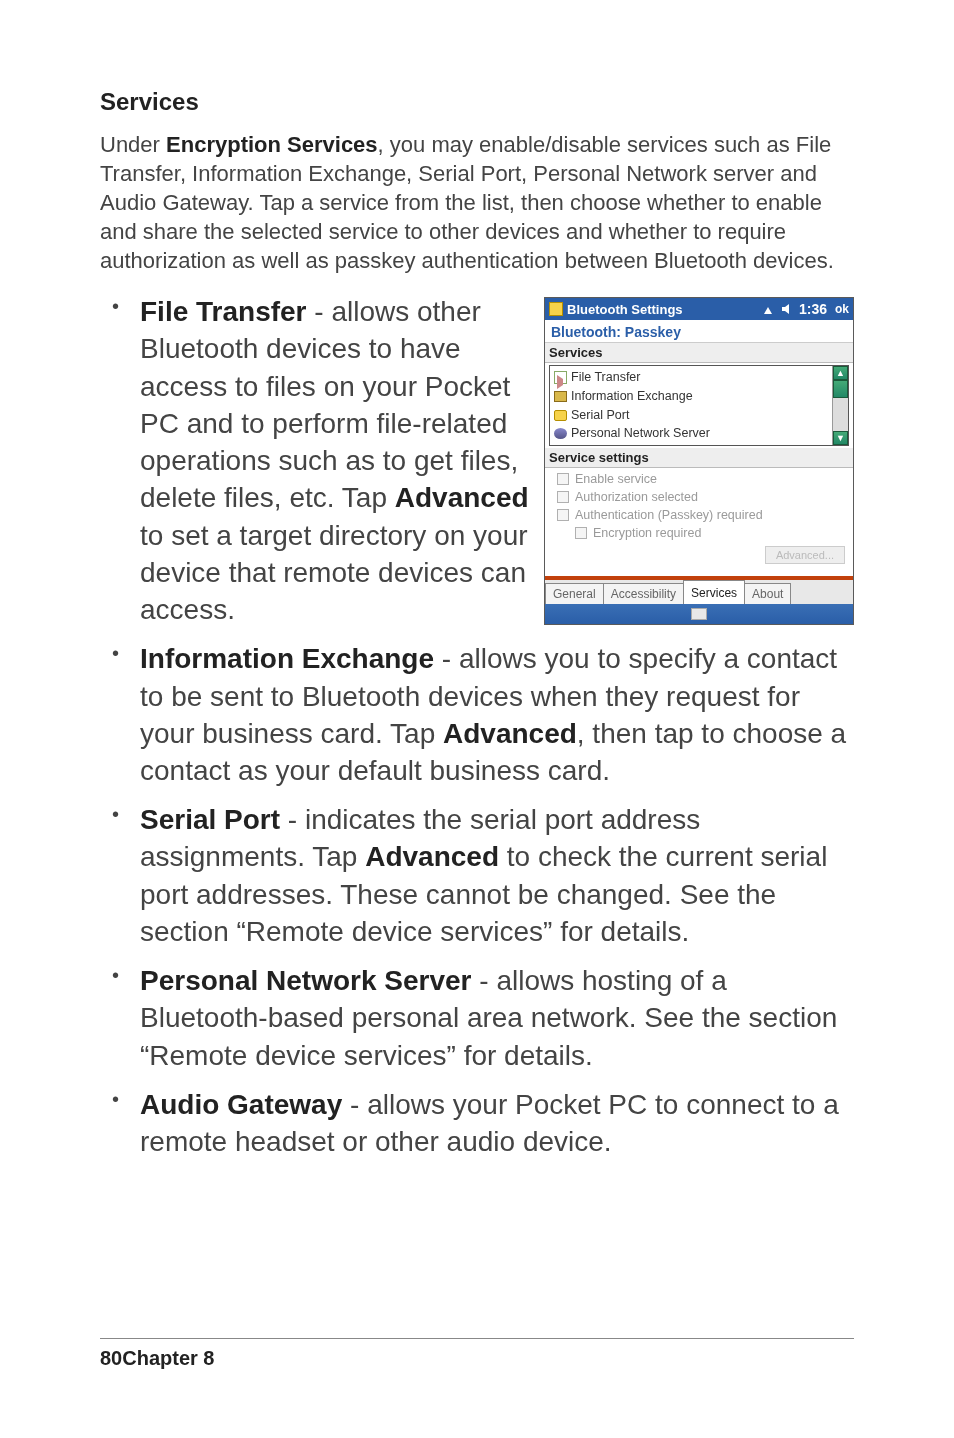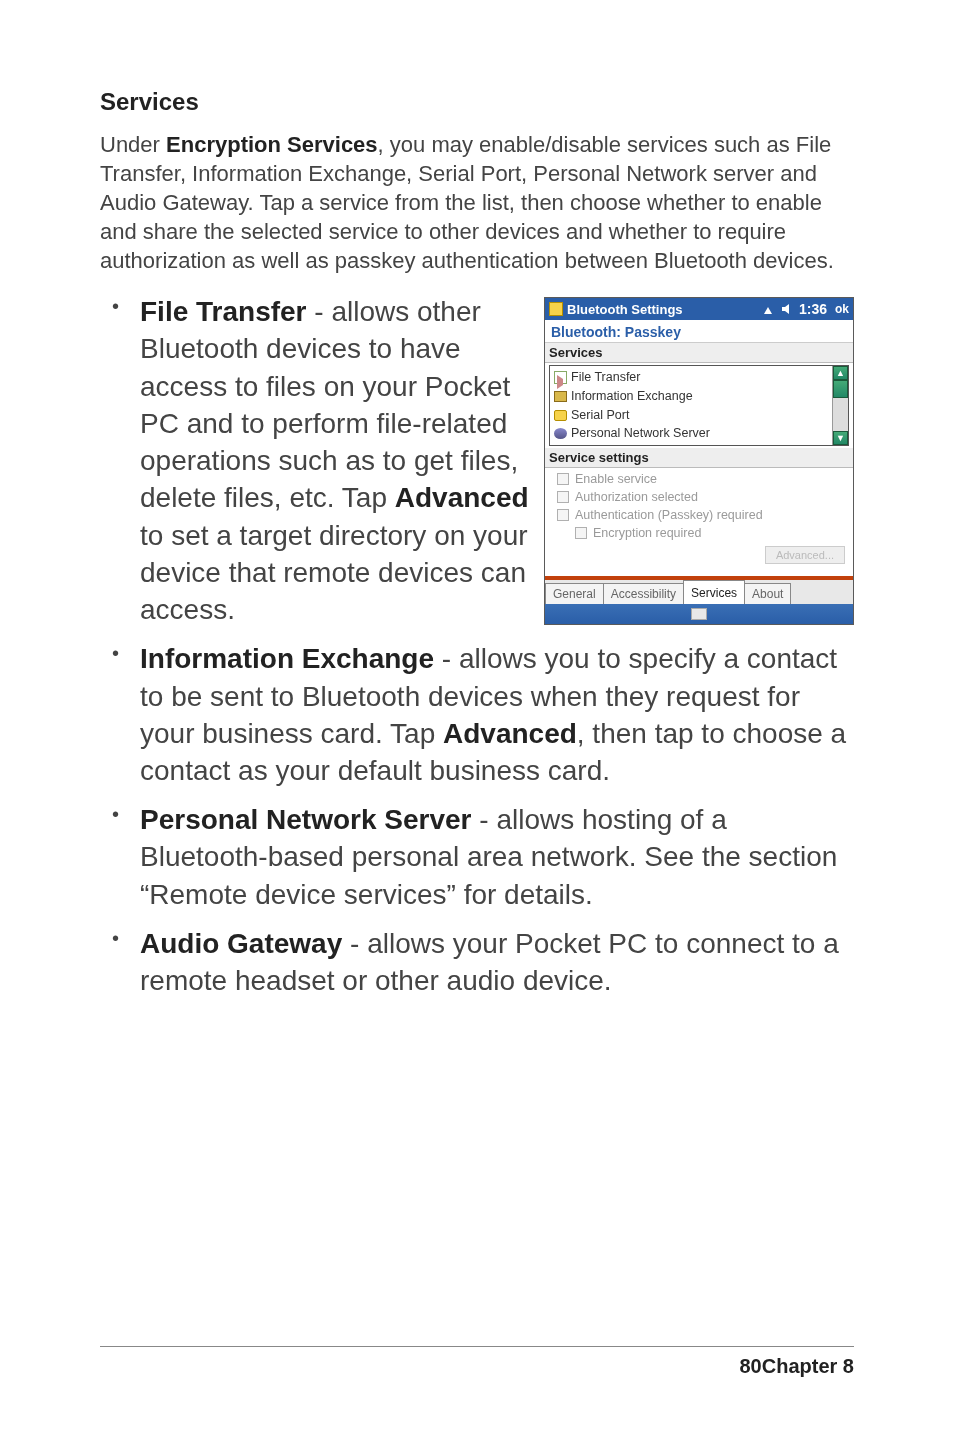--- a/index.html
+++ b/index.html
@@ -41,21 +41,21 @@
   .taskbar { background: linear-gradient(#3a6fb5,#2a5ea8); height: 20px; display:flex; align-items:center; justify-content:center; }
   .kb-icon { width: 16px; height: 12px; background: #e8e8e8; border: 1px solid #aaa; }
 
   ul.bullets { list-style: none; padding: 0; margin: 0 0 0 0; }
   ul.bullets > li { position: relative; padding-left: 40px; font-size: 28px; line-height: 1.33; color: #444; margin-bottom: 12px; }
   ul.bullets > li::before { content: "•"; position: absolute; left: 12px; top: 0; color: #444; font-size: 20px; }
   ul.bullets b { font-weight: bold; color: #222; }
   .subpara { margin-top: 8px; }
   .bullets.after-float { clear: none; }
 
-  .footer { position: absolute; left: 100px; right: 100px; bottom: 60px; border-top: 1px solid #888; padding-top: 8px; display: flex; justify-content: flex-end; font-size: 20px; font-weight: bold; color: #222; }
+  .footer { position: absolute; left: 100px; right: 100px; bottom: 68px; border-top: 1px solid #888; padding-top: 8px; display: flex; justify-content: flex-start; font-size: 20px; font-weight: bold; color: #222; }
 
   .clearfix::after { content: ""; display: block; clear: both; }
 </style>
 </head>
 <body>
 
 <div class="page">
   <div class="heading">Services</div>
 
   <p class="intro">
@@ -141,20 +141,23 @@
     </li>
     <li>
       <b>Information Exchange</b><span> - allows you to specify a contact to be sent to Bluetooth devices when they request for your business card. Tap </span><b>Advanced</b><span>, then tap to choose a contact as your default business card.</span>
     </li>
   </ul>
 
   <div style="clear: both;"></div>
 
   <ul class="bullets">
     <li>
+      <b>Serial Port</b><span> - indicates the serial port address assignments. Tap </span><b>Advanced</b><span> to check the current serial port addresses.  These cannot be changed.  See the section “Remote device services” for details.</span>
+    </li>
+    <li>
       <b>Personal Network Server</b><span> - allows hosting of a Bluetooth-based personal area network. See the section “Remote device services” for details.</span>
     </li>
     <li>
       <b>Audio Gateway</b><span> - allows your Pocket PC to connect to a remote headset or other audio device.</span>
     </li>
   </ul>
 
   <div class="footer">
     <span>80</span>
     <span>Chapter 8</span>

